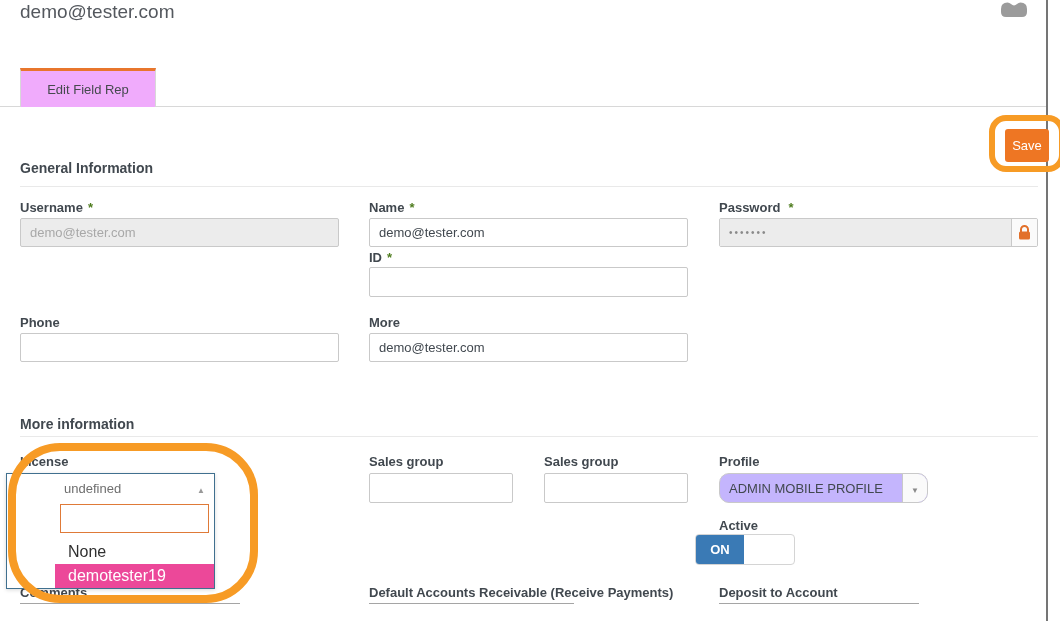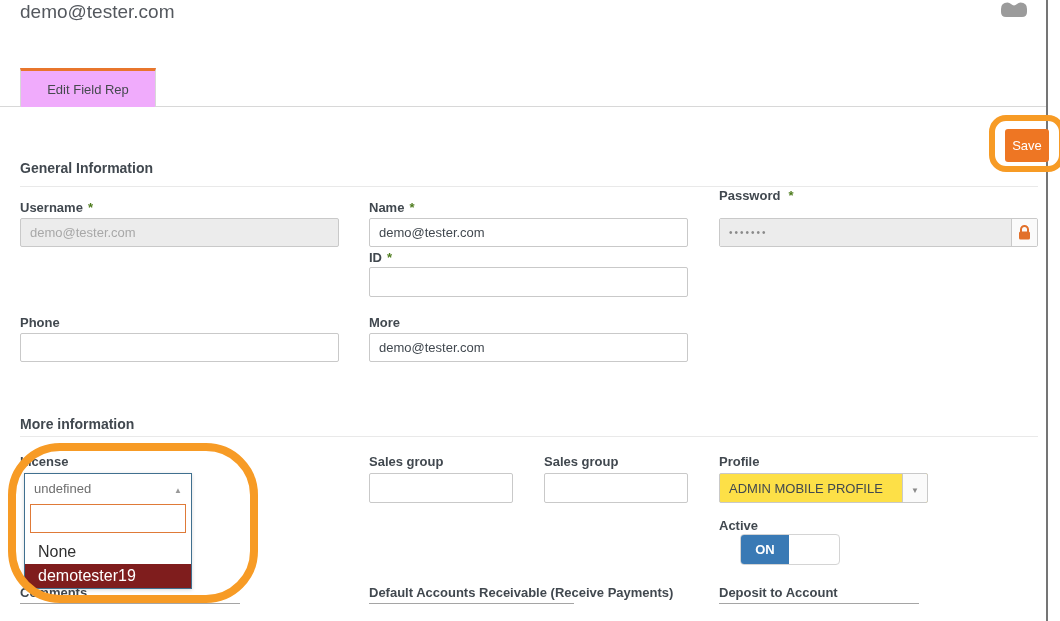--- a/index.html
+++ b/index.html
@@ -28,22 +28,22 @@
   .ring{position:absolute;box-sizing:border-box;border-style:solid;border-color:#f79b25;z-index:8;pointer-events:none;}
   .dropdown{position:absolute;box-sizing:border-box;border:1px solid #40708f;background:#fff;z-index:4;
             box-shadow:0 1px 4px rgba(0,0,0,.15);}
   .dd-head{height:28px;display:flex;align-items:center;padding:0 9px;cursor:pointer;}
   .dd-head-text{flex:1;font-size:13px;color:#6e6e6e;}
   .caret-up::before{content:"\25B2";font-size:8px;color:#999;}
   .caret-down::before{content:"\25BC";font-size:8px;color:#8a8a8a;}
   .dd-search-wrap{padding:2px 5px 6px 5px;}
   .dd-search{width:100%;height:29px;box-sizing:border-box;border:1px solid #df7a38;font-size:13px;padding:0 8px;outline:none;}
   .dd-option{height:25px;line-height:25px;padding-left:13px;font-size:16px;color:#303030;cursor:pointer;}
-  .dd-option.sel{height:24px;line-height:24px;background:#7f1d1d;color:#fff;}
-  .select{position:absolute;box-sizing:border-box;border:1px solid #c9c9c9;background:#fde047;display:flex;border-radius:2px;overflow:hidden;cursor:pointer;}
+  .dd-option.sel{height:24px;line-height:24px;background:#ec4899;color:#fff;}
+  .select{position:absolute;box-sizing:border-box;border:1px solid #c9c9c9;background:#c4b5fd;display:flex;border-radius:10px;overflow:hidden;cursor:pointer;}
   .select-text{flex:1;font-size:13px;color:#41484f;padding:0 9px;display:flex;align-items:center;}
   .select-suffix{width:24px;border-left:1px solid #c9c9c9;background:#fafafa;display:flex;align-items:center;justify-content:center;}
   .toggle{position:absolute;box-sizing:border-box;border:1px solid #d4d4d4;border-radius:4px;background:#fff;
           display:flex;overflow:hidden;cursor:pointer;}
   .toggle-on{width:48px;background:#3a7ab5;color:#fff;font-weight:700;font-size:13px;
              display:flex;align-items:center;justify-content:center;}
   .underline{position:absolute;height:1px;background:#a5a5a5;cursor:pointer;}
 </style>
 </head>
 <body>
@@ -73,21 +73,21 @@
     <span class="req">*</span>
   </div>
   <input class="input disabled" style="left: 20px; top: 218px; width: 319px; height: 29px;" disabled="" value="demo@tester.com">
 
   <div class="label" style="left:369px;top:200px;">
     <span>Name</span>
     <span class="req">*</span>
   </div>
   <input class="input" style="left: 369px; top: 218px; width: 319px; height: 29px;" value="demo@tester.com">
 
-  <div class="label" style="left:719px;top:188px;gap:8px;">
+  <div class="label" style="left:719px;top:200px;gap:8px;">
     <span>Password</span>
     <span class="req">*</span>
   </div>
   <div class="pw-group" style="left:719px;top:218px;width:319px;height:29px;">
     <input class="pw-input" disabled="" value="•••••••" style="">
     <div class="pw-suffix">
       <svg width="13" height="15" viewBox="0 0 13 15">
         <path d="M3 7 V4.5 a3.5 3.5 0 0 1 7 0 V7" fill="none" stroke="#e2702a" stroke-width="2"></path>
         <rect x="1" y="6.5" width="11" height="8" rx="1.5" fill="#e2702a"></rect>
       </svg>
@@ -109,21 +109,21 @@
     <span>More</span>
   </div>
   <input class="input" style="left: 369px; top: 333px; width: 319px; height: 29px;" value="demo@tester.com">
 
   <div class="h" style="left:20px;top:416px;">More information</div>
   <div class="rule" style="left:20px;top:436px;width:1018px;"></div>
 
   <div class="label" style="left:20px;top:454px;">
     <span>License</span>
   </div>
-  <div class="dropdown" style="left:24px;top:473px;width:168px;">
+  <div class="dropdown" style="left:6px;top:473px;width:209px;padding-left:48px;">
     <div class="dd-head">
       <span class="dd-head-text">undefined</span>
       <span class="caret-up"></span>
     </div>
     <div class="dd-search-wrap">
       <input class="dd-search" value="" style="">
     </div>
     <div class="dd-option">None</div>
     <div class="dd-option sel">demotester19</div>
   </div>
@@ -145,21 +145,21 @@
   <div class="select" style="left:719px;top:473px;width:209px;height:30px;">
     <span class="select-text">ADMIN MOBILE PROFILE</span>
     <span class="select-suffix">
       <span class="caret-down"></span>
     </span>
   </div>
 
   <div class="label" style="left:719px;top:518px;justify-content:center;">
     <span>Active</span>
   </div>
-  <div class="toggle" style="left:740px;top:534px;width:100px;height:31px;">
+  <div class="toggle" style="left:695px;top:534px;width:100px;height:31px;">
     <div class="toggle-on">ON</div>
   </div>
 
   <div class="label" style="left:20px;top:585px;">
     <span>Comments</span>
   </div>
   <div class="underline" style="left:20px;top:603px;width:220px;"></div>
 
   <div class="label" style="left:369px;top:585px;">
     <span>Default Accounts Receivable (Receive Payments)</span>

